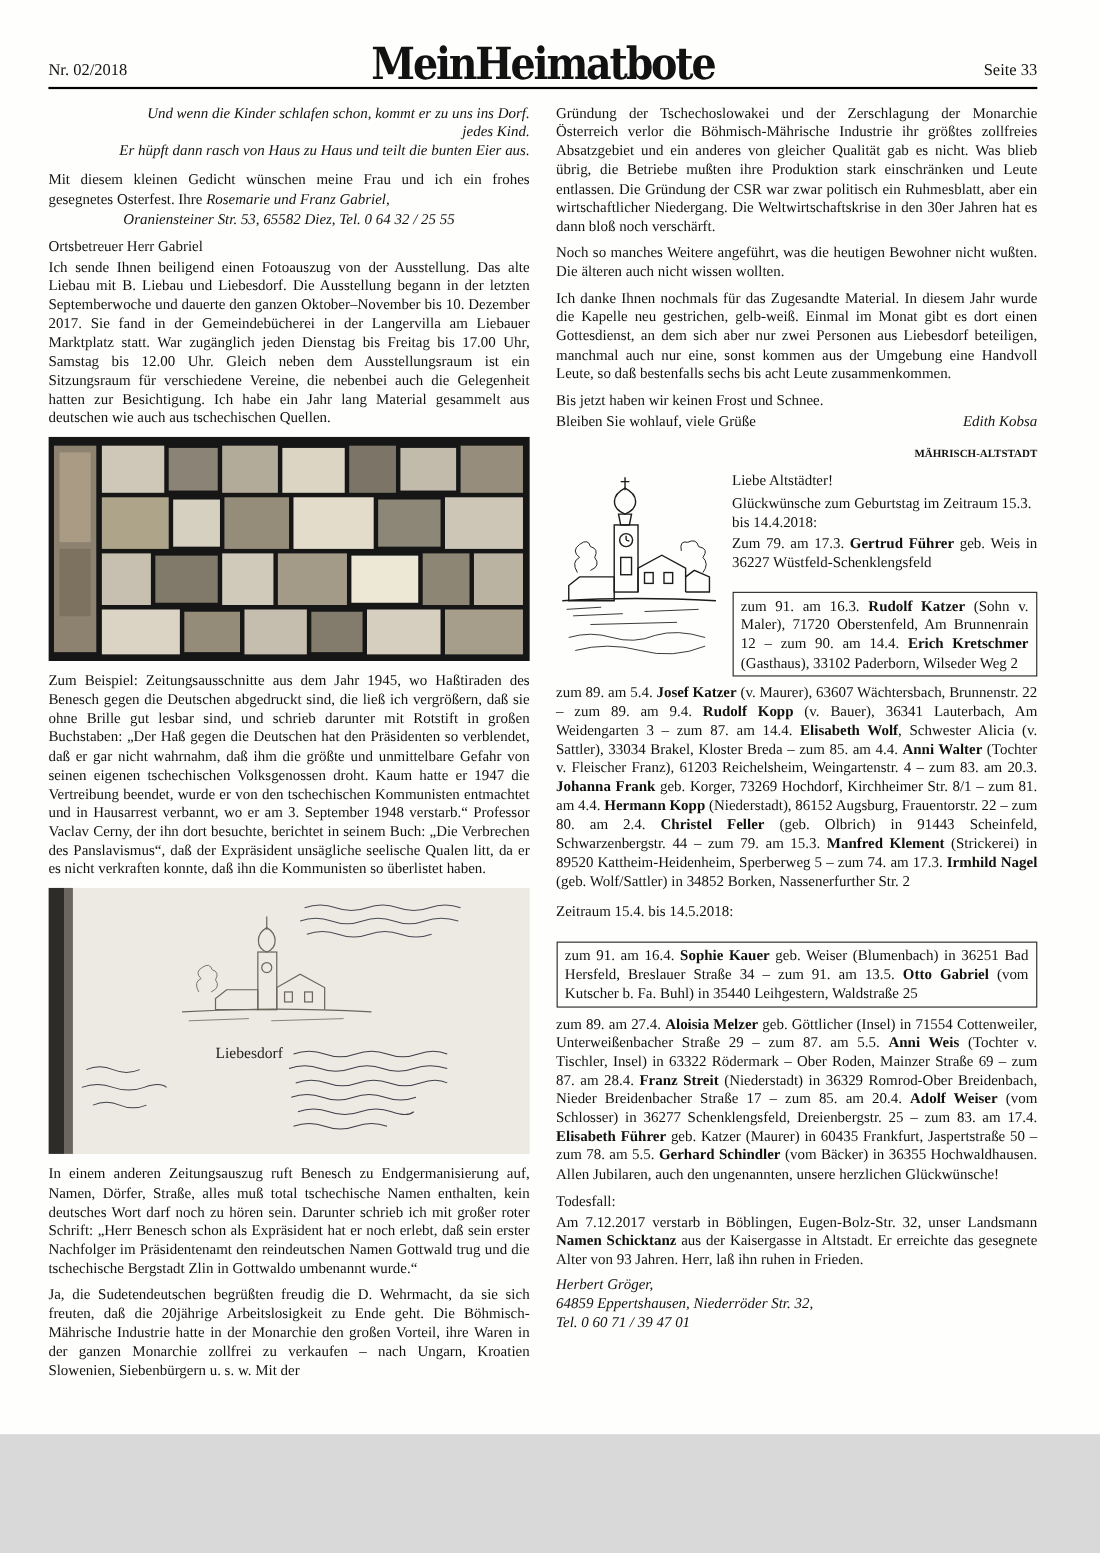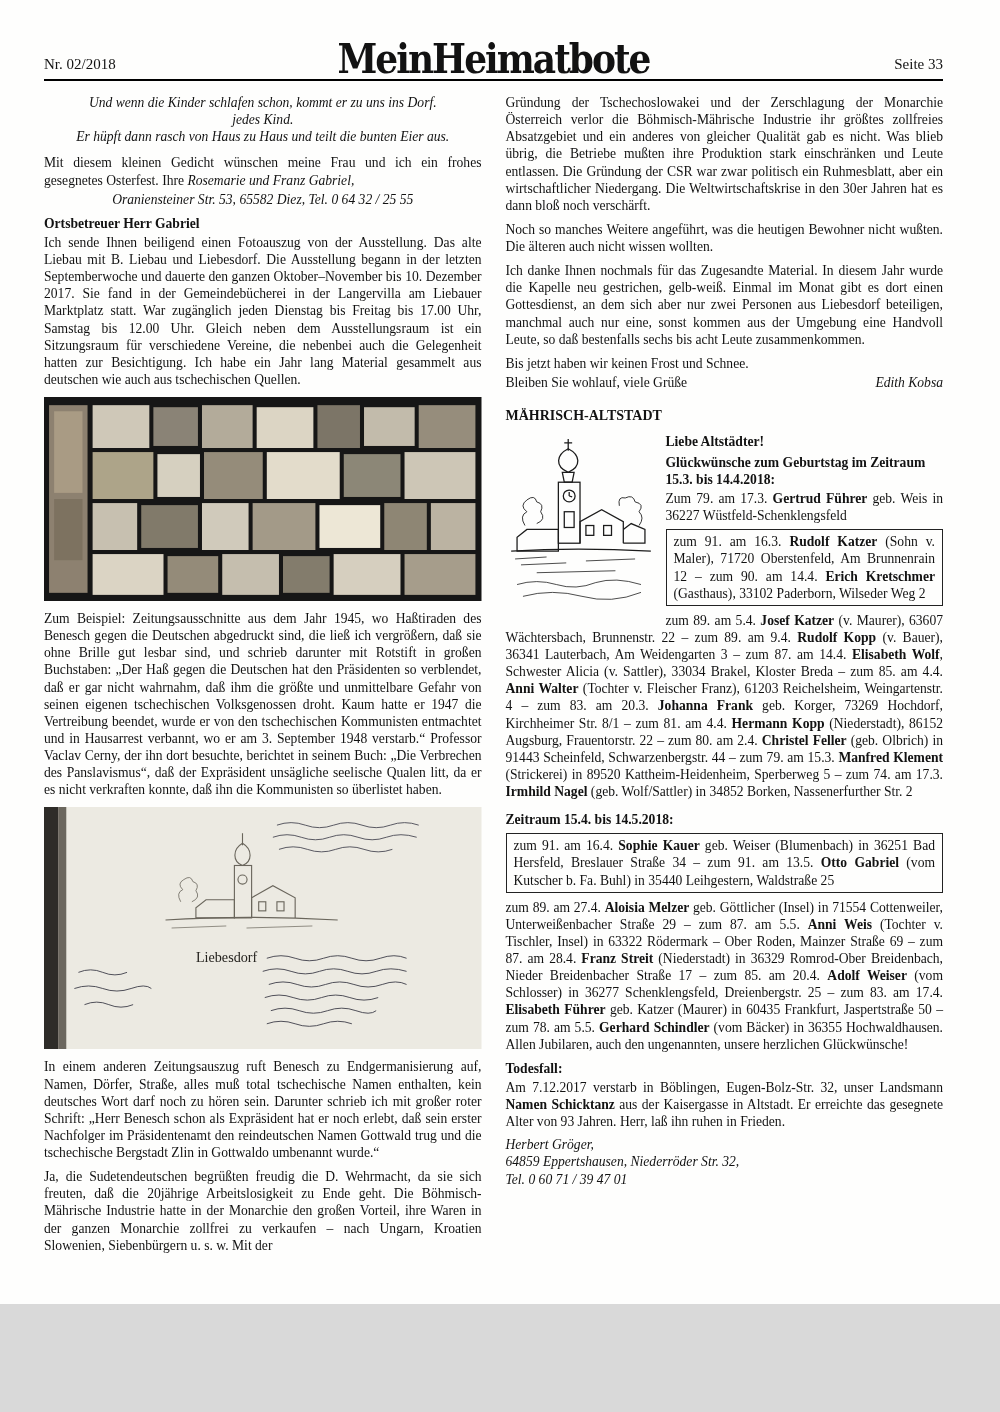--- a/index.html
+++ b/index.html
@@ -22,29 +22,29 @@
     font-family:"DejaVu Serif",serif;
     font-weight:900; font-size:36px; line-height:1;
     letter-spacing:-2px;
     transform:scaleY(1.12);
   }
   .rule { border-bottom:2.2px solid #000; margin-top:3px; margin-bottom:13px; }
   .columns { display:flex; gap:24px; }
   .col { flex:1; min-width:0; font-size:13.6px; line-height:1.26; text-align:justify; }
   .para { margin:0 0 7px 0; }
   .tight { margin-bottom:2px; }
-  .poem { font-style:italic; text-align:center; margin-bottom:9px; }
-  .bold-head { font-weight:bold; margin:4px 0 2px 0; text-align:left; }
-  .center-head { font-weight:bold; text-align:left; margin:16px 0 8px 0; font-size:14px; }
+  .poem { font-style:italic; text-align:right; margin-bottom:9px; }
+  .bold-head { font-weight:normal; margin:4px 0 2px 0; text-align:left; }
+  .center-head { font-weight:bold; text-align:right; margin:16px 0 8px 0; font-size:10px; }
   .fig { margin:9px 0 9px 0; }
   .fig svg { display:block; width:100%; }
   .sig-row { display:flex; justify-content:space-between; margin:0 0 4px 0; }
   .sig-name { font-style:italic; }
   .sig-block { text-align:left; font-style:italic; margin-top:6px; }
-  .boxed { border:1.3px solid #222; padding:3px 7px; margin:5px 0 6px 0; overflow:hidden; }
+  .boxed { border:1.3px solid #222; padding:3px 7px; margin:19px 0 6px 0; overflow:hidden; }
   .church-float { float:left; width:150px; height:182px; margin:2px 10px 2px 0; }
   .clearfix::after { content:""; display:block; clear:both; }
   .b { font-weight:bold; }
   .i { font-style:italic; }
   .addr-line { text-align:center; font-style:italic; }
 </style>
 </head>
 <body>
 
 <div class="page">

